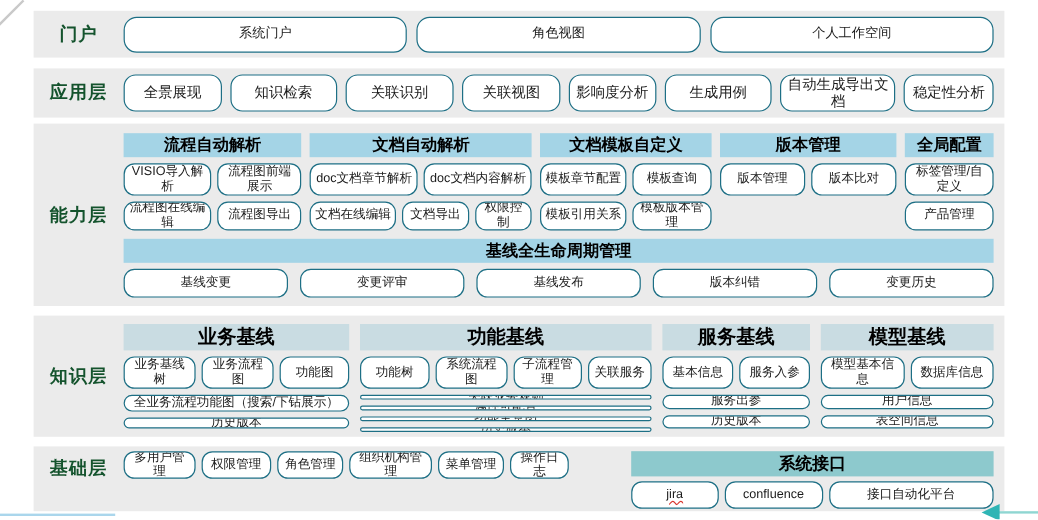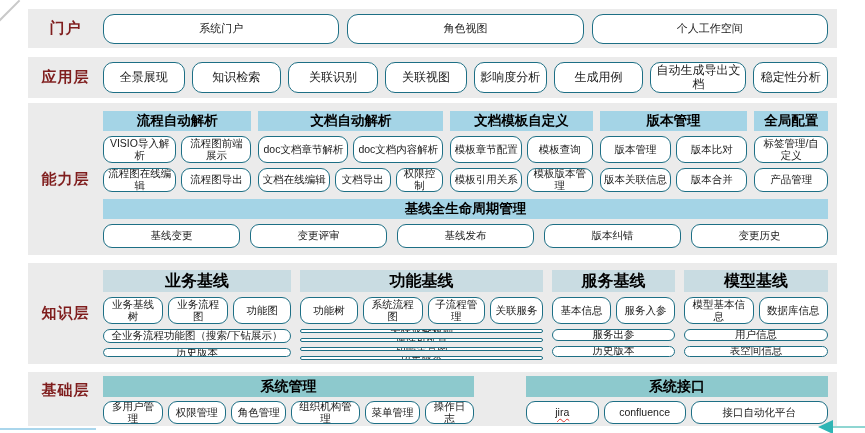--- a/index.html
+++ b/index.html
@@ -3,21 +3,21 @@
 <meta charset="utf-8">
 <style>
   * { margin:0; padding:0; box-sizing:border-box; }
   html,body { background:#fff; }
   body { font-family:"Liberation Sans", sans-serif; color:#111; }
   .canvas { position:relative; width:865px; height:433px; background:#fff; overflow:hidden; }
 
   
   .band { position:absolute; left:28px; width:809px; background:#ebebeb; display:flex; }
   .layer-label { flex:0 0 75px; display:flex; align-items:center; justify-content:center;
-                 font-weight:bold; font-size:15px; letter-spacing:1px; color:#7f1d1d; }
+                 font-weight:bold; font-size:15px; letter-spacing:1px; color:#14532d; }
   .band-content { flex:1; padding:0 9px 0 0; display:flex; flex-direction:column; justify-content:center; }
 
   
   .btn { background:#fff; border:1.5px solid #1d6f85; border-radius:9px;
          display:flex; align-items:center; justify-content:center; text-align:center;
          font-size:10.5px; line-height:1.12; padding:1px 3px; color:#1a1a1a; overflow:hidden; }
   .btn-row { display:flex; gap:6px; align-items:stretch; }
 
   
   .group-header { text-align:center; font-weight:bold; font-size:13.5px; color:#000;
@@ -155,24 +155,20 @@
             <div class="btn" style="flex:1">模板版本管理</div>
           </div>
         </div>
 
         <div class="group" style="flex:146">
           <div class="group-header hdr-blue">版本管理</div>
           <div class="btn-row r1">
             <div class="btn" style="flex:1">版本管理</div>
             <div class="btn" style="flex:1">版本比对</div>
           </div>
-          <div class="btn-row r2">
-            <div class="btn" style="flex:1">版本关联信息</div>
-            <div class="btn" style="flex:1">版本合并</div>
-          </div>
         </div>
 
         <div class="group" style="flex:73">
           <div class="group-header hdr-blue">全局配置</div>
           <div class="btn-row r1">
             <div class="btn" style="flex:1">标签管理/自定义</div>
           </div>
           <div class="btn-row r2">
             <div class="btn" style="flex:1">产品管理</div>
           </div>
@@ -254,21 +250,20 @@
       </div>
     </div>
   </div>
 
   <div class="band band-found">
     <div class="layer-label">基础层</div>
     <div class="band-content">
       <div class="groups-row">
 
         <div class="group" style="flex:372">
-          <div class="group-header hdr-teal">系统管理</div>
           <div class="btn-row r1">
             <div class="btn" style="flex:60">多用户管理</div>
             <div class="btn" style="flex:58">权限管理</div>
             <div class="btn" style="flex:55">角色管理</div>
             <div class="btn" style="flex:70">组织机构管理</div>
             <div class="btn" style="flex:55">菜单管理</div>
             <div class="btn" style="flex:47">操作日志</div>
           </div>
         </div>
 

